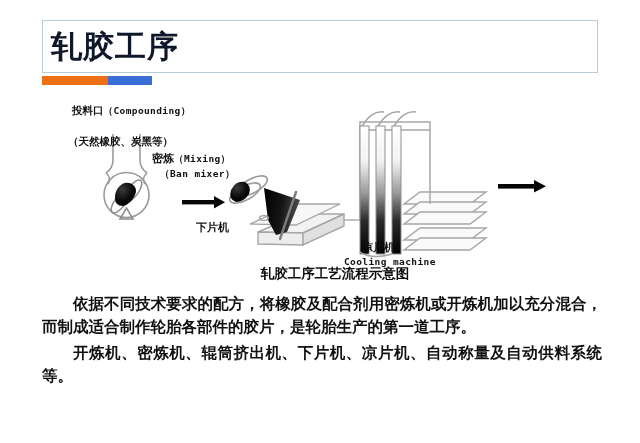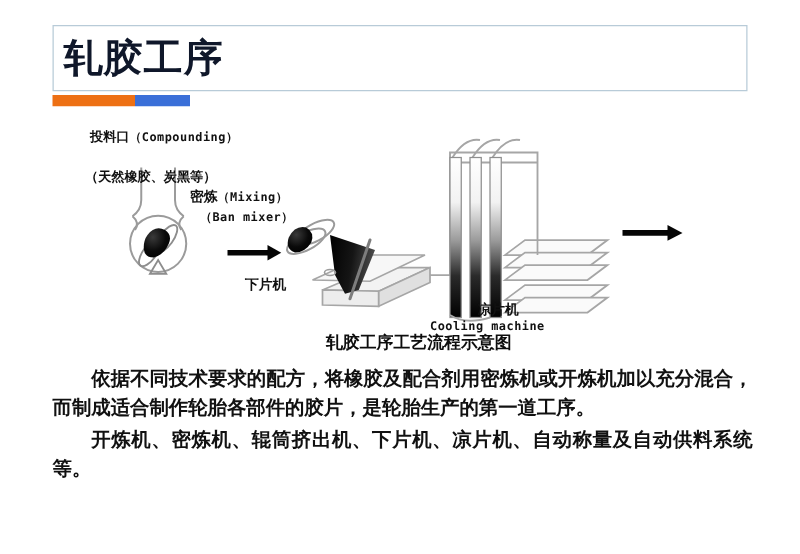--- a/index.html
+++ b/index.html
@@ -67,21 +67,21 @@
   .cn { font-size: 10.5px; font-weight: bold; }
   .en { font-family: "DejaVu Sans Mono", monospace; font-size: 9.5px; font-weight: bold; letter-spacing: 0.4px; }
   .mix-cn { font-size: 11px; font-weight: bold; }
 
   #lbl-compounding { left: 72px; top: 8px; }
   #lbl-materials   { left: 68px; top: 43px; }
   #lbl-mixing      { left: 152px; top: 56px; }
   #lbl-banmixer    { left: 160px; top: 76px; }
   #lbl-sheeting-cn { left: 196px; top: 128px; }
   #lbl-sheeting-en { left: 186px; top: 147px; }
-  #lbl-cooling-cn  { left: 382px; top: 148px; text-align: right; }
+  #lbl-cooling-cn  { left: 362px; top: 148px; text-align: right; }
   #lbl-cooling-en  { left: 344px; top: 164px; }
 
   #diagram-caption {
     position: absolute;
     left: 0;
     top: 265px;
     width: 640px;
     text-align: center;
     font-size: 13.5px;
     font-weight: bold;

